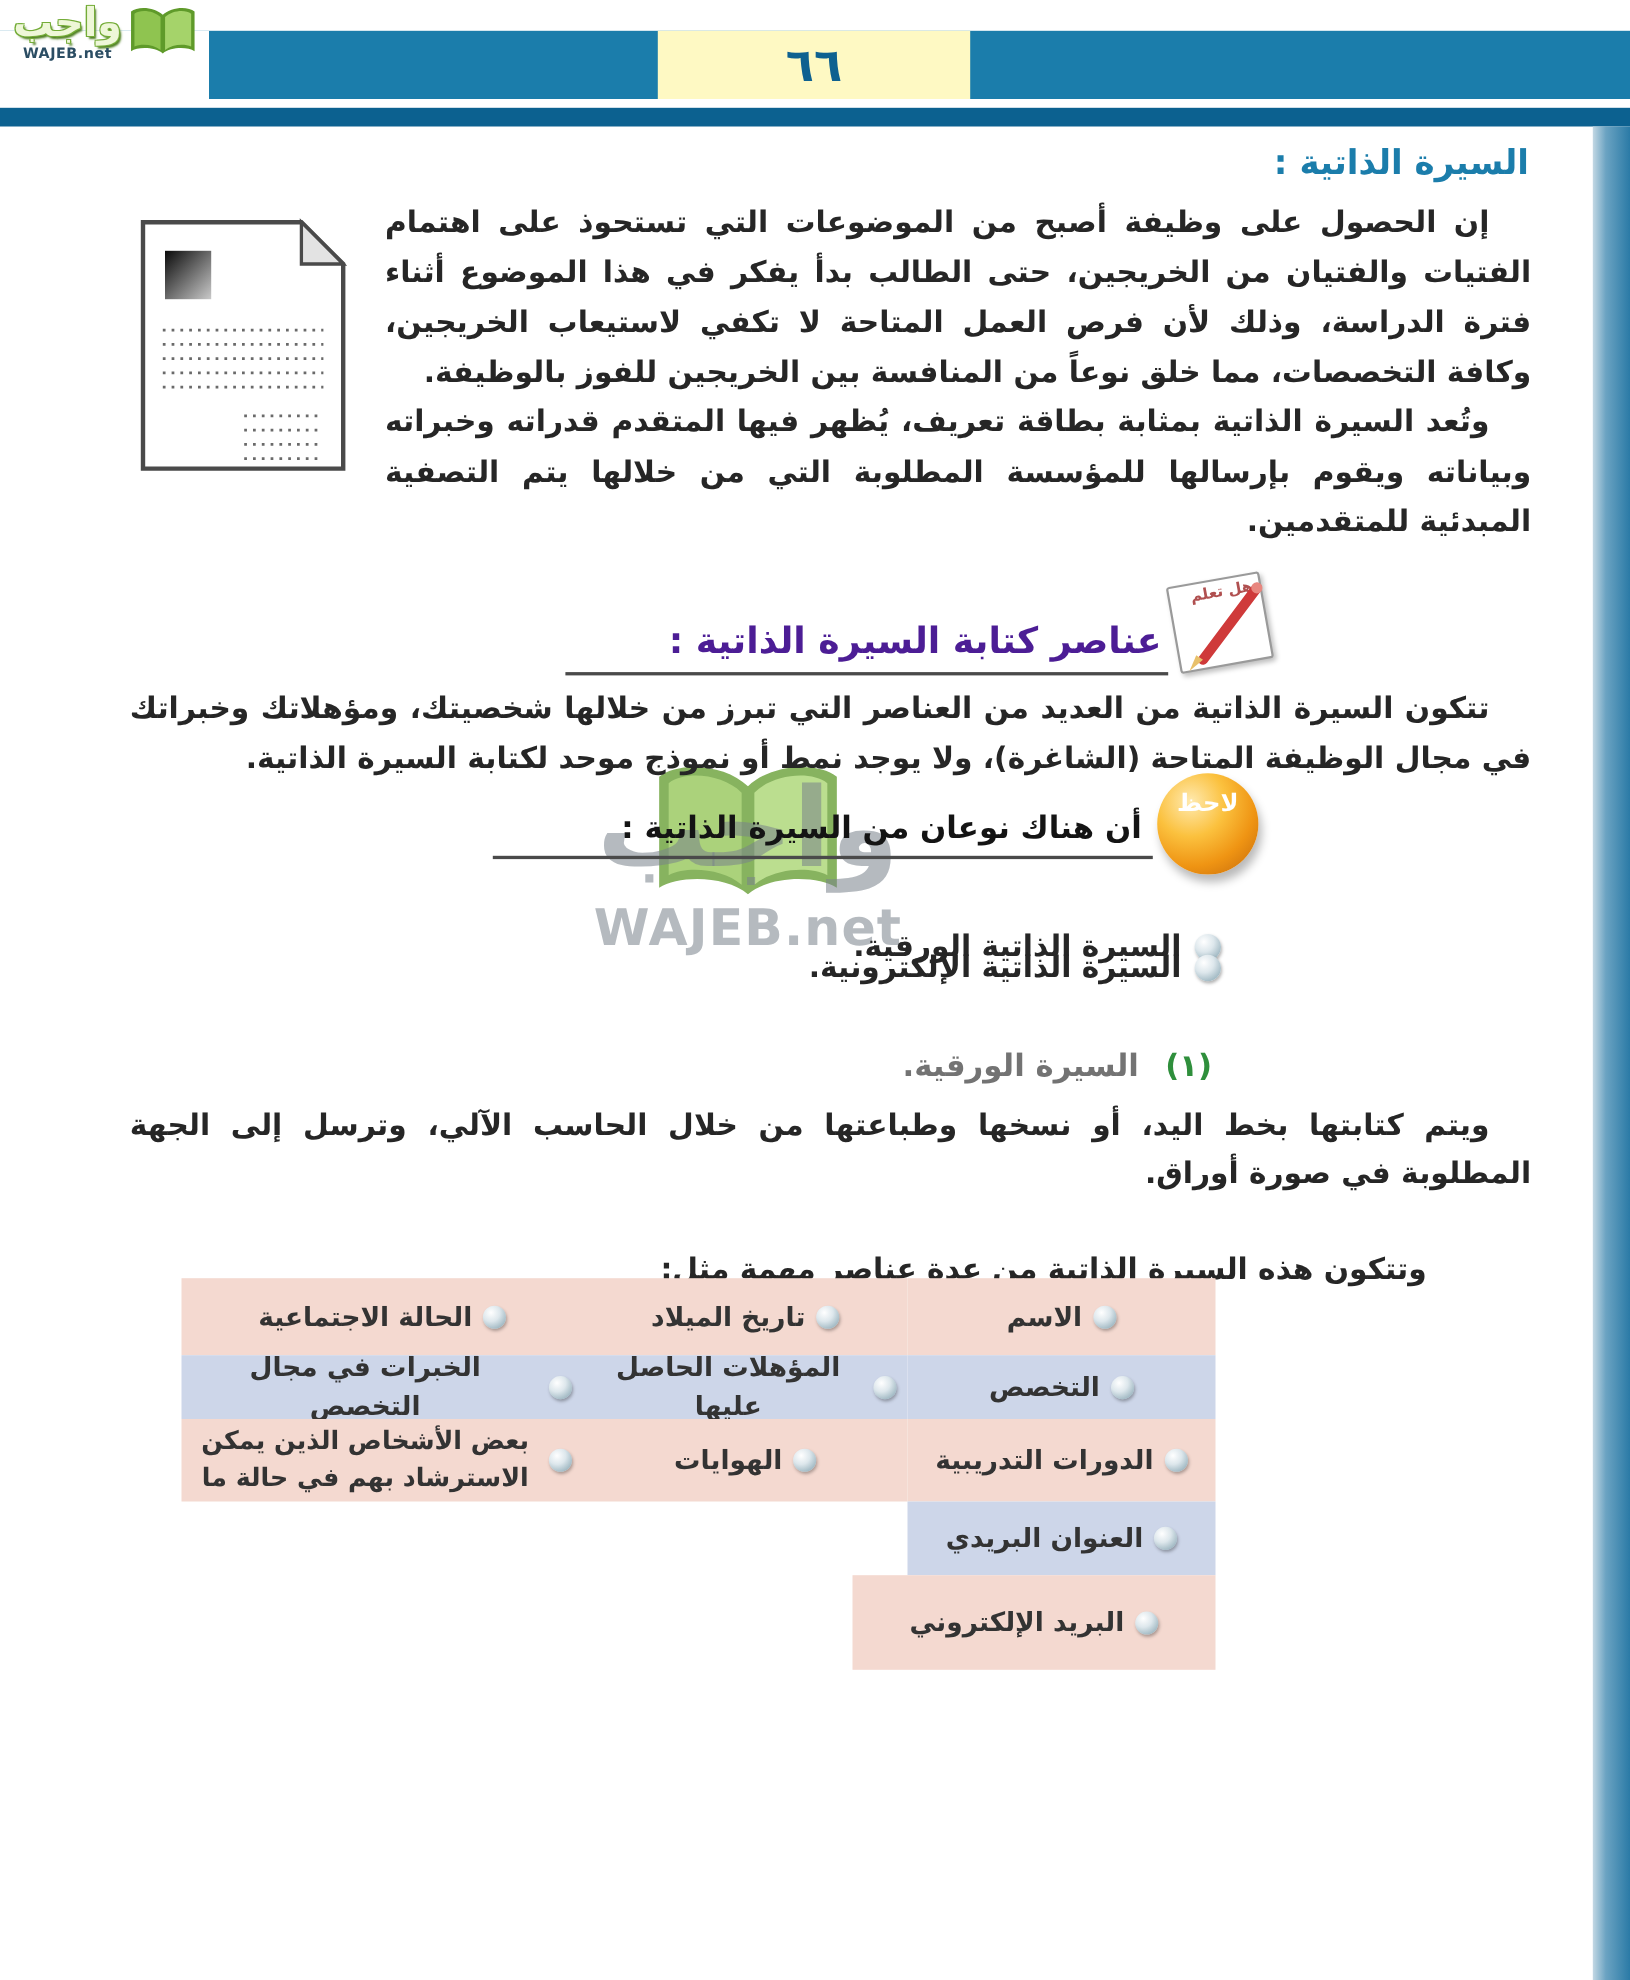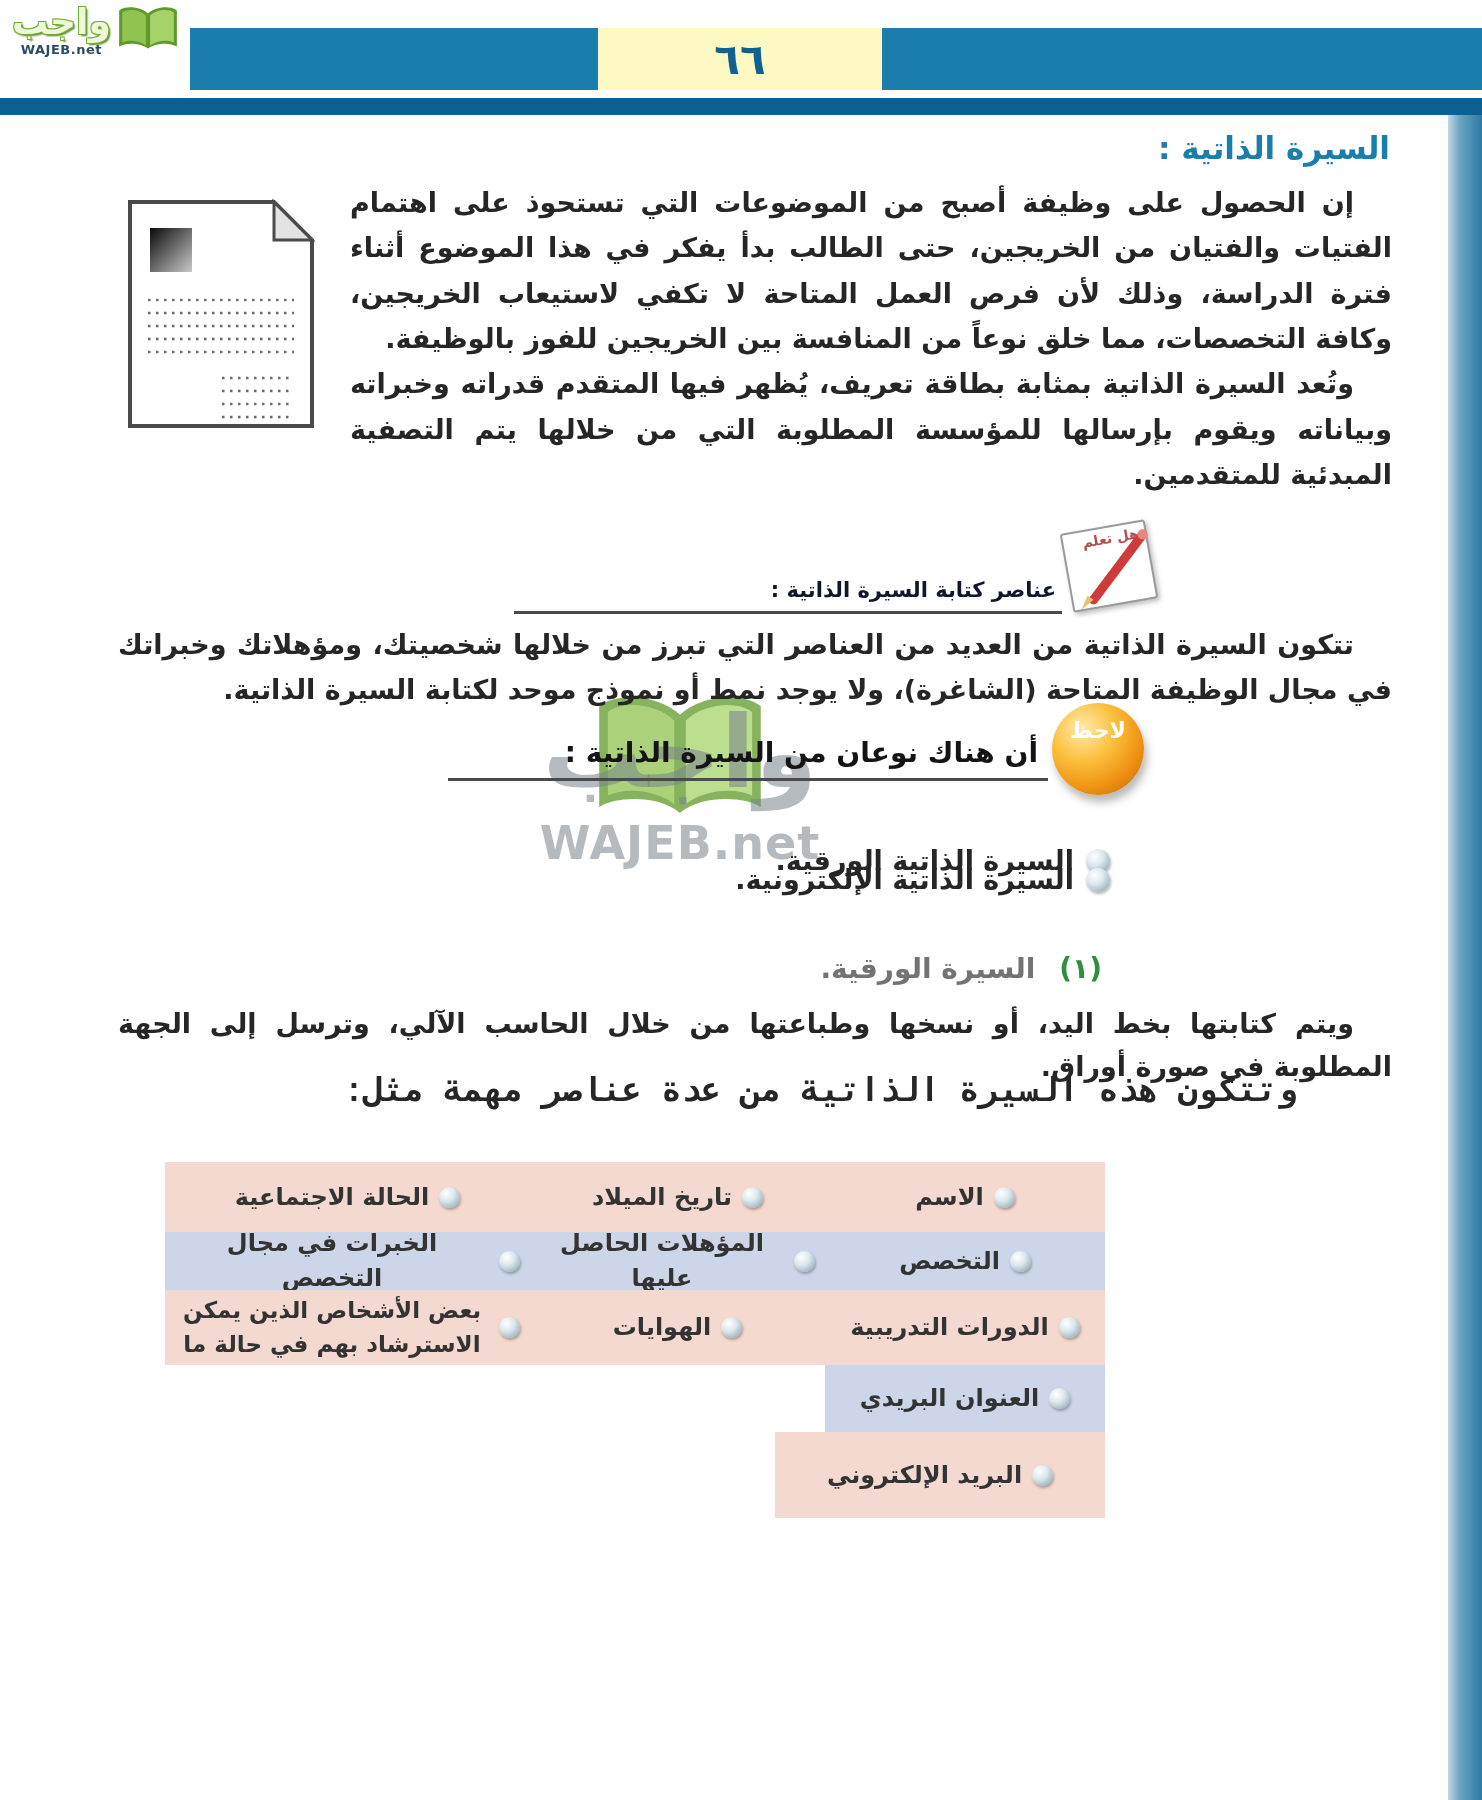--- a/index.html
+++ b/index.html
@@ -25,21 +25,21 @@
                  background:linear-gradient(to right,#c3d8e4 0%,#6ba3c2 35%,#2a7aa6 100%); }
 
   
   .ar-text { direction:rtl; font-weight:bold; color:#262626; }
   .title { position:absolute; top:130px; right:92px; font-size:31px; font-weight:bold; color:#1b7dab; direction:rtl; z-index:2; }
   .intro { position:absolute; top:180px; right:90px; left:118px; font-size:27px; line-height:1.68; text-align:justify; z-index:2; }
   .intro p { text-indent:38px; }
   .doc-icon { float:left; width:190px; height:232px; margin:18px 34px 6px 8px; }
 
   .sec1 { position:absolute; top:512px; right:316px; direction:rtl; display:flex; align-items:flex-end; z-index:2; }
-  .sec1-label { font-size:21px; font-weight:bold; color:#0f172a; width:548px; border-bottom:3px solid #4a4a4a; padding:0 6px 9px 0; }
+  .sec1-label { font-size:33px; font-weight:bold; color:#4c1d95; width:548px; border-bottom:3px solid #4a4a4a; padding:0 6px 9px 0; }
   .pencil-icon { position:relative; width:108px; height:102px; flex:0 0 auto; margin-left:-4px; }
   .note-paper { position:absolute; top:14px; left:8px; width:86px; height:80px; background:#ffffff; border:2px solid #9a9a9a; border-radius:3px; transform:rotate(-10deg); box-shadow:2px 3px 5px rgba(0,0,0,.25); }
   .note-paper-text { position:absolute; top:18px; left:24px; transform:rotate(-10deg); font-size:14px; font-weight:bold; color:#b05050; }
   .pencil { position:absolute; top:0; left:0; width:100%; height:100%; }
 
   .para3 { position:absolute; top:622px; right:90px; left:118px; font-size:27px; line-height:1.68; text-align:justify; text-indent:38px; z-index:2; }
 
   
   .watermark { position:absolute; top:700px; left:430px; width:500px; text-align:center; z-index:1; }
   .wm-row { position:relative; height:112px; }
@@ -59,21 +59,21 @@
             box-shadow:1px 2px 3px rgba(0,0,0,.3); }
   .s-sm { width:21px; height:21px; }
   .cv-type { position:absolute; right:372px; direction:rtl; display:flex; align-items:center; gap:12px; font-size:27px; font-weight:bold; color:#262626; z-index:2; }
   .t1 { top:845px; } .t2 { top:864px; }
 
   .item1 { position:absolute; top:952px; right:380px; direction:rtl; display:flex; align-items:center; gap:24px; font-size:28px; font-weight:bold; z-index:2; }
   .item1 .num { color:#2f8f3c; }
   .item1 .ttl { color:#737373; }
 
   .para4 { position:absolute; top:1002px; right:90px; left:118px; font-size:27px; line-height:1.6; text-align:justify; text-indent:38px; z-index:2; }
-  .para5 { position:absolute; top:1070px; right:185px; font-size:33px; z-index:2;font-family:Liberation Mono, monospace; }
+  .para5 { position:absolute; top:1139px; right:185px; font-size:27px; z-index:2; }
 
   
   .grid { position:absolute; top:1162px; left:165px; width:940px; direction:rtl; z-index:2; }
   .g-row { display:flex; }
   .g-cell { display:flex; align-items:center; justify-content:center; gap:10px; padding:4px 10px; font-size:24px; font-weight:bold; color:#333333; text-align:center; line-height:1.45; }
   .pink { background:#f4d9d0; }
   .blue { background:#cdd6e9; }
 </style>
 </head>
 <body>

